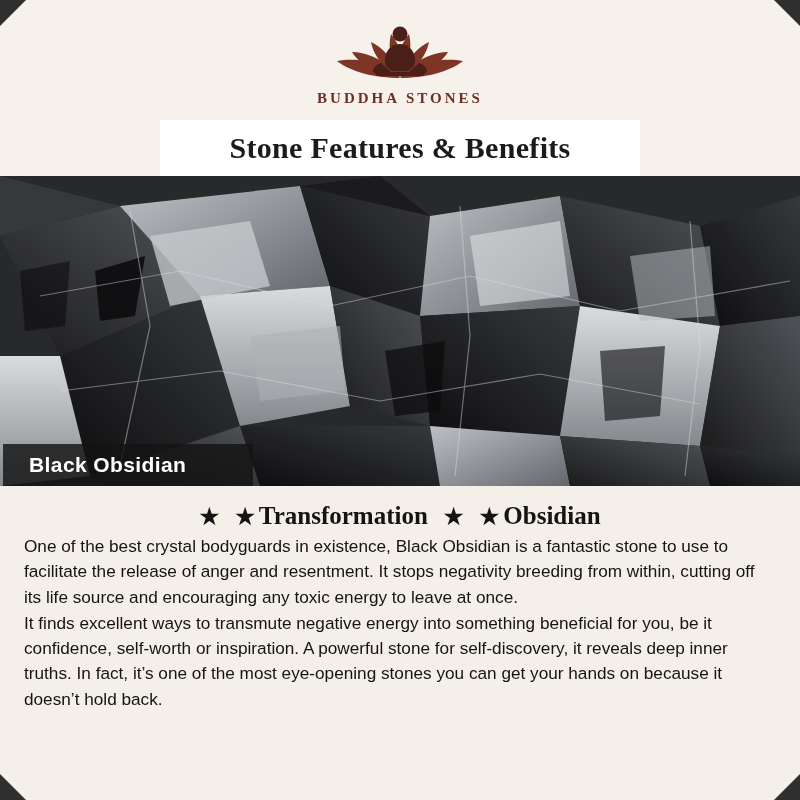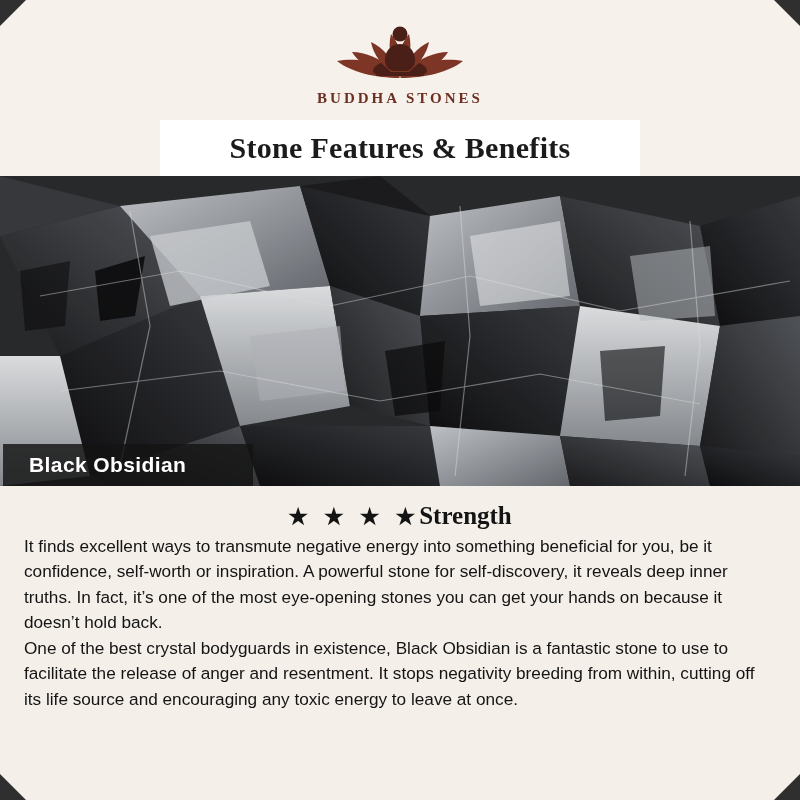--- a/index.html
+++ b/index.html
@@ -255,26 +255,27 @@
   </div>
 
   <div class="content">
 
     <div class="benefits">
       <div class="benefit">
         <span class="star">★</span>
       </div>
       <div class="benefit">
         <span class="star">★</span>
-      </div>
-      <div class="benefit">
-        <span class="star">★</span>
-      </div>
-      <div class="benefit">
-        <span class="star">★</span>
-        <span>Strength</span>
+        <span>Transformation</span>
+      </div>
+      <div class="benefit">
+        <span class="star">★</span>
+      </div>
+      <div class="benefit">
+        <span class="star">★</span>
+        <span>Obsidian</span>
       </div>
     </div>
 
+    <p class="para">One of the best crystal bodyguards in existence, Black Obsidian is a fantastic stone to use to facilitate the release of anger and resentment. It stops negativity breeding from within, cutting off its life source and encouraging any toxic energy to leave at once.</p>
     <p class="para">It finds excellent ways to transmute negative energy into something beneficial for you, be it confidence, self-worth or inspiration. A powerful stone for self-discovery, it reveals deep inner truths. In fact, it’s one of the most eye-opening stones you can get your hands on because it doesn’t hold back.</p>
-    <p class="para">One of the best crystal bodyguards in existence, Black Obsidian is a fantastic stone to use to facilitate the release of anger and resentment. It stops negativity breeding from within, cutting off its life source and encouraging any toxic energy to leave at once.</p>
   </div>
 </div>
 
 </body></html>

